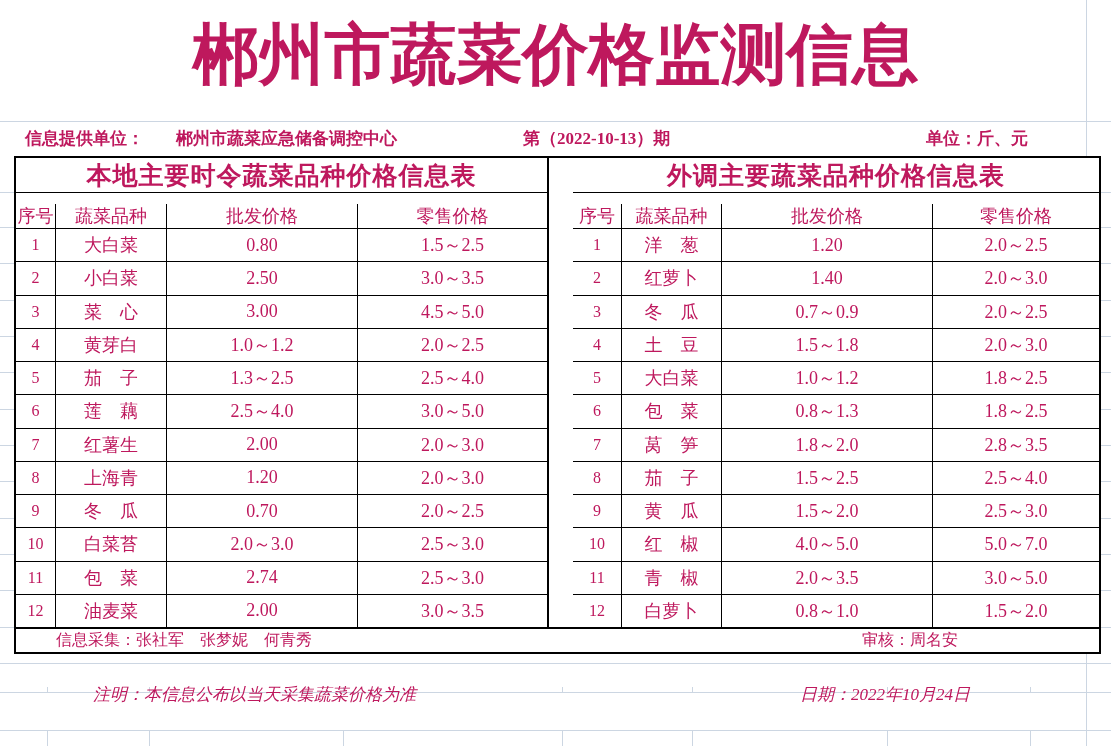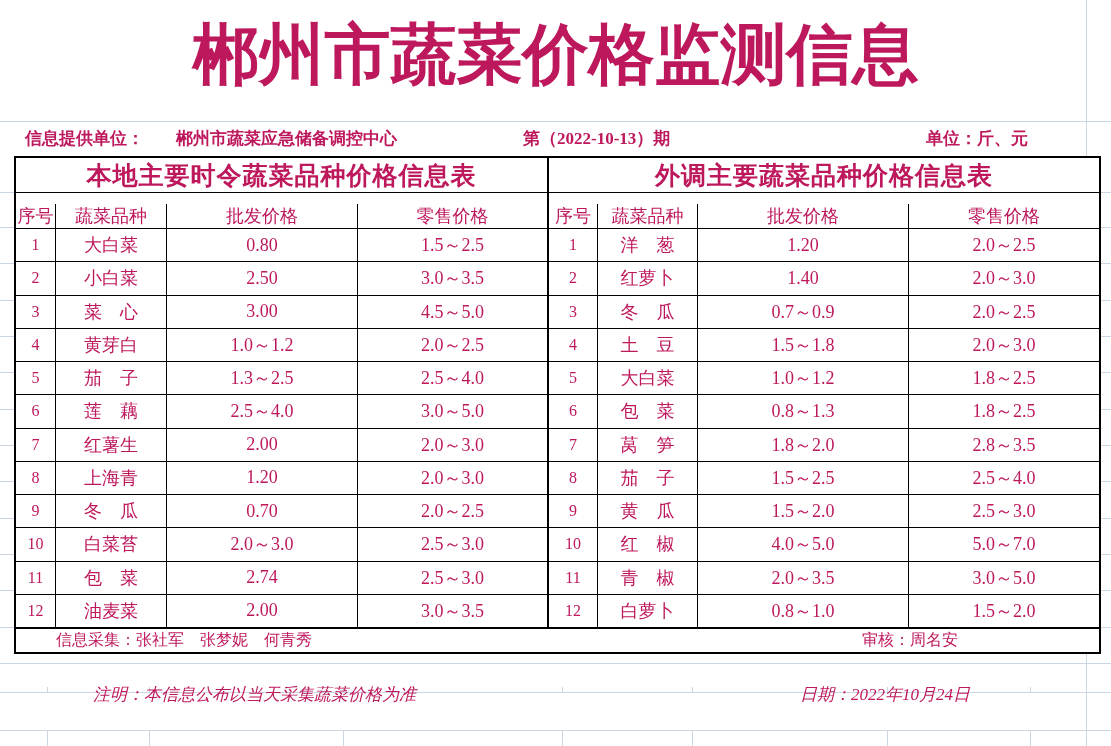--- a/index.html
+++ b/index.html
@@ -16,21 +16,21 @@
   .info-provider .lbl{margin-right:32px;}
   .info-issue{position:absolute;left:523px;}
   .info-unit{position:absolute;left:926px;}
 
   .tables-wrap{position:absolute;left:1px;top:156px;width:1087px;height:498px;
                border:2px solid #000;background:#fff;display:flex;flex-direction:column;
                box-sizing:border-box;margin-left:13px;}
   .tables-row{flex:1;display:flex;min-height:0;}
   .tbl{display:flex;flex-direction:column;box-sizing:border-box;min-width:0;}
   .tbl-left{width:531px;}
-  .tbl-right{flex:1;border-left:2px solid #000;}
+  .tbl-right{flex:1;border-left:2px solid #000;padding-left:24px;}
   .tbl-title{height:34px;flex:0 0 34px;border-bottom:1.5px solid #000;display:flex;
              align-items:center;justify-content:center;font-size:25px;font-weight:bold;
              letter-spacing:1px;white-space:nowrap;}
   .thead{display:flex;height:35px;flex:0 0 35px;border-bottom:1.5px solid #000;align-items:flex-end;}
   .tbody{flex:1;display:flex;flex-direction:column;min-height:0;}
   .tbody .tr{flex:1;display:flex;border-bottom:1.5px solid #000;min-height:0;}
   .tbody .tr:last-child{border-bottom:none;}
   .td{display:flex;align-items:center;justify-content:center;border-right:1.5px solid #000;
       box-sizing:border-box;font-size:18px;white-space:nowrap;overflow:hidden;}
   .td:last-child{border-right:none;}

